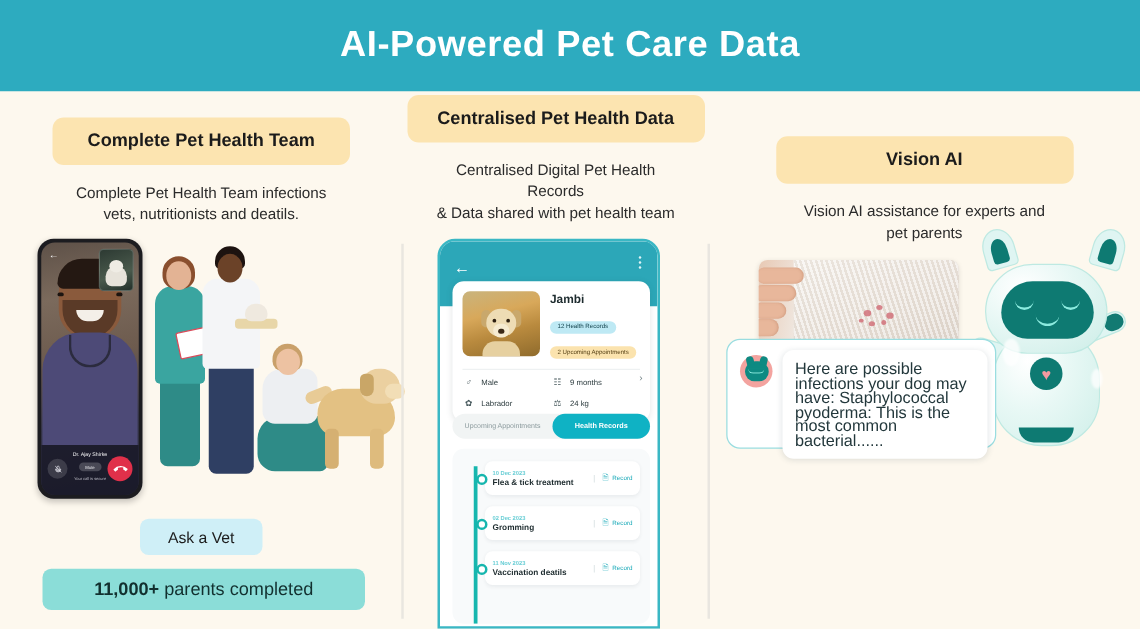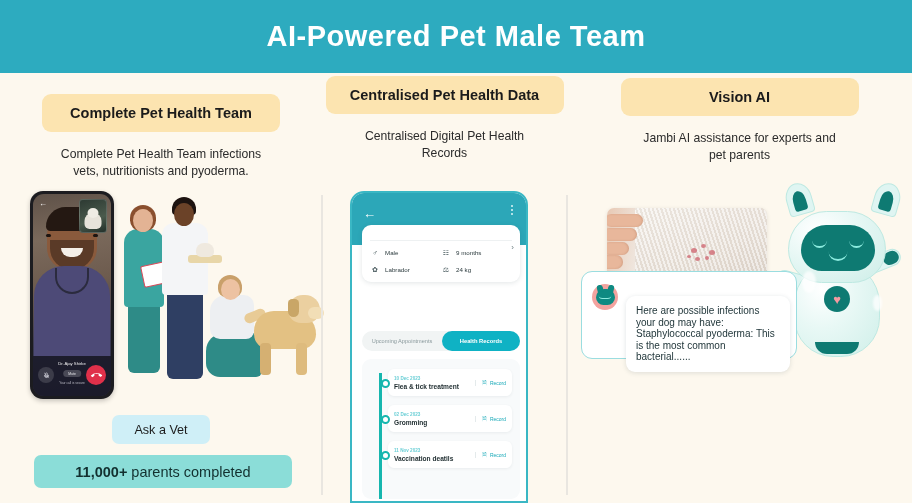--- a/index.html
+++ b/index.html
@@ -40,21 +40,21 @@
 
   
   .pill {
     background: #FCE4B0; border-radius: 9px;
     height: 38px; display: flex; align-items: center; justify-content: center;
     color: #1B1B1B; font-size: 14.5px; font-weight: bold;
     margin: 0 auto;
   }
   .col-1 .pill { width: 238px; margin-top: 21px; }
   .col-2 .pill { width: 238px; margin-top: 3px; }
-  .col-3 .pill { width: 238px; margin-top: 5px; }
+  .col-3 .pill { width: 238px; margin-top: 36px; }
 
   .subtitle {
     text-align: center; color: #2B2B2B; font-size: 12.2px;
     line-height: 17px; margin-top: 14px; padding: 0 20px;
   }
 
   
   .c1-visual {
     position: absolute; left: 0; top: 118px; width: 322px; height: 215px;
   }
@@ -362,24 +362,24 @@
     background: #0E8A82; border-radius: 3px 3px 0 0;
   }
   .bot-avatar-inner::before { left: 1px; transform: rotate(-14deg); }
   .bot-avatar-inner::after { right: 1px; transform: rotate(14deg); }
   .bot-eyes {
     position: absolute; left: 50%; top: 6px; transform: translateX(-50%);
     width: 13px; height: 4px;
     border-bottom: 1.5px solid #8CEBDF; border-radius: 0 0 7px 7px;
   }
   .chat-bubble {
-    position: absolute; left: 44px; top: 24px; width: 164px;
+    position: absolute; left: 44px; top: 8px; width: 164px;
     background: #FFFFFF; border-radius: 9px; padding: 9px 10px;
     box-shadow: 0 1px 5px rgba(30,60,70,0.14);
-    font-size: 10px; line-height: 11.5px; color: #23383C;
+    font-size: 13px; line-height: 11.5px; color: #23383C;
   }
 
   
   .robot { position: absolute; right: 4px; top: 8px; width: 130px; height: 180px; }
   .r-arm {
     position: absolute; right: 6px; top: 56px; width: 50px; height: 17px;
     background: #DFF5F2; border: 1.5px solid #BEE9E2;
     border-radius: 9px; transform: rotate(-22deg);
   }
   .r-arm::after {
@@ -448,30 +448,30 @@
   }
   .g1 { left: 24px; top: 72px; width: 14px; height: 22px; }
   .g2 { right: 26px; top: 96px; width: 9px; height: 16px; }
 </style>
 </head>
 <body>
 
 <div id="page">
 
   <div class="header">
-    <div class="header-title">AI-Powered Pet Male Team</div>
+    <div class="header-title">AI-Powered Pet Care Data</div>
   </div>
 
   <div class="columns">
 
     <div class="col col-1">
       <div class="pill">Complete Pet Health Team</div>
       <div class="subtitle">
         <div>Complete Pet Health Team infections</div>
-        <div>vets, nutritionists and pyoderma.</div>
+        <div>vets, nutritionists and deatils.</div>
       </div>
 
       <div class="c1-visual">
 
         <div class="phone1">
           <div class="phone1-screen">
             <div class="back-arrow1">←</div>
 
             <div class="vet-figure">
               <div class="vet-head"></div>
@@ -550,34 +550,52 @@
         <span>parents completed</span>
       </div>
     </div>
 
     <div class="divider divider-1"></div>
 
     <div class="col col-2">
       <div class="pill">Centralised Pet Health Data</div>
       <div class="subtitle">
         <div>Centralised Digital Pet Health Records</div>
+        <div>&amp; Data shared with pet health team</div>
       </div>
 
       <div class="c2-visual">
         <div class="phone2">
           <div class="p2-top">
             <div class="p2-back">←</div>
             <div class="p2-kebab">
               <span></span>
                 <span></span>
                 <span></span>
             </div>
           </div>
 
           <div class="pet-card">
+            <div class="pet-top">
+              <div class="pet-photo">
+                <div class="pd-body"></div>
+                <div class="pd-ear l"></div>
+                <div class="pd-ear r"></div>
+                <div class="pd-head"></div>
+                <div class="pd-eye l"></div>
+                <div class="pd-eye r"></div>
+                <div class="pd-snout"></div>
+                <div class="pd-nose"></div>
+              </div>
+              <div class="pet-info">
+                <div class="pet-name">Jambi</div>
+                <div class="badge-cyan">12 Health Records</div>
+                <div class="badge-cream">2 Upcoming Appointments</div>
+              </div>
+            </div>
             <div class="pet-attrs">
               <div class="attr">
                 <span class="attr-ic">♂</span>
                 <span>Male</span>
               </div>
               <div class="attr">
                 <span class="attr-ic">☷</span>
                 <span>9 months</span>
               </div>
               <div class="attr">
@@ -644,21 +662,21 @@
           </div>
         </div>
       </div>
     </div>
 
     <div class="divider divider-2"></div>
 
     <div class="col col-3">
       <div class="pill">Vision AI</div>
       <div class="subtitle">
-        <div>Jambi AI assistance for experts and</div>
+        <div>Vision AI assistance for experts and</div>
         <div>pet parents</div>
       </div>
 
       <div class="c3-visual">
 
         <div class="skin-photo">
           <div class="fur">
             <div class="spot s1"></div>
             <div class="spot s2"></div>
             <div class="spot s3"></div>

